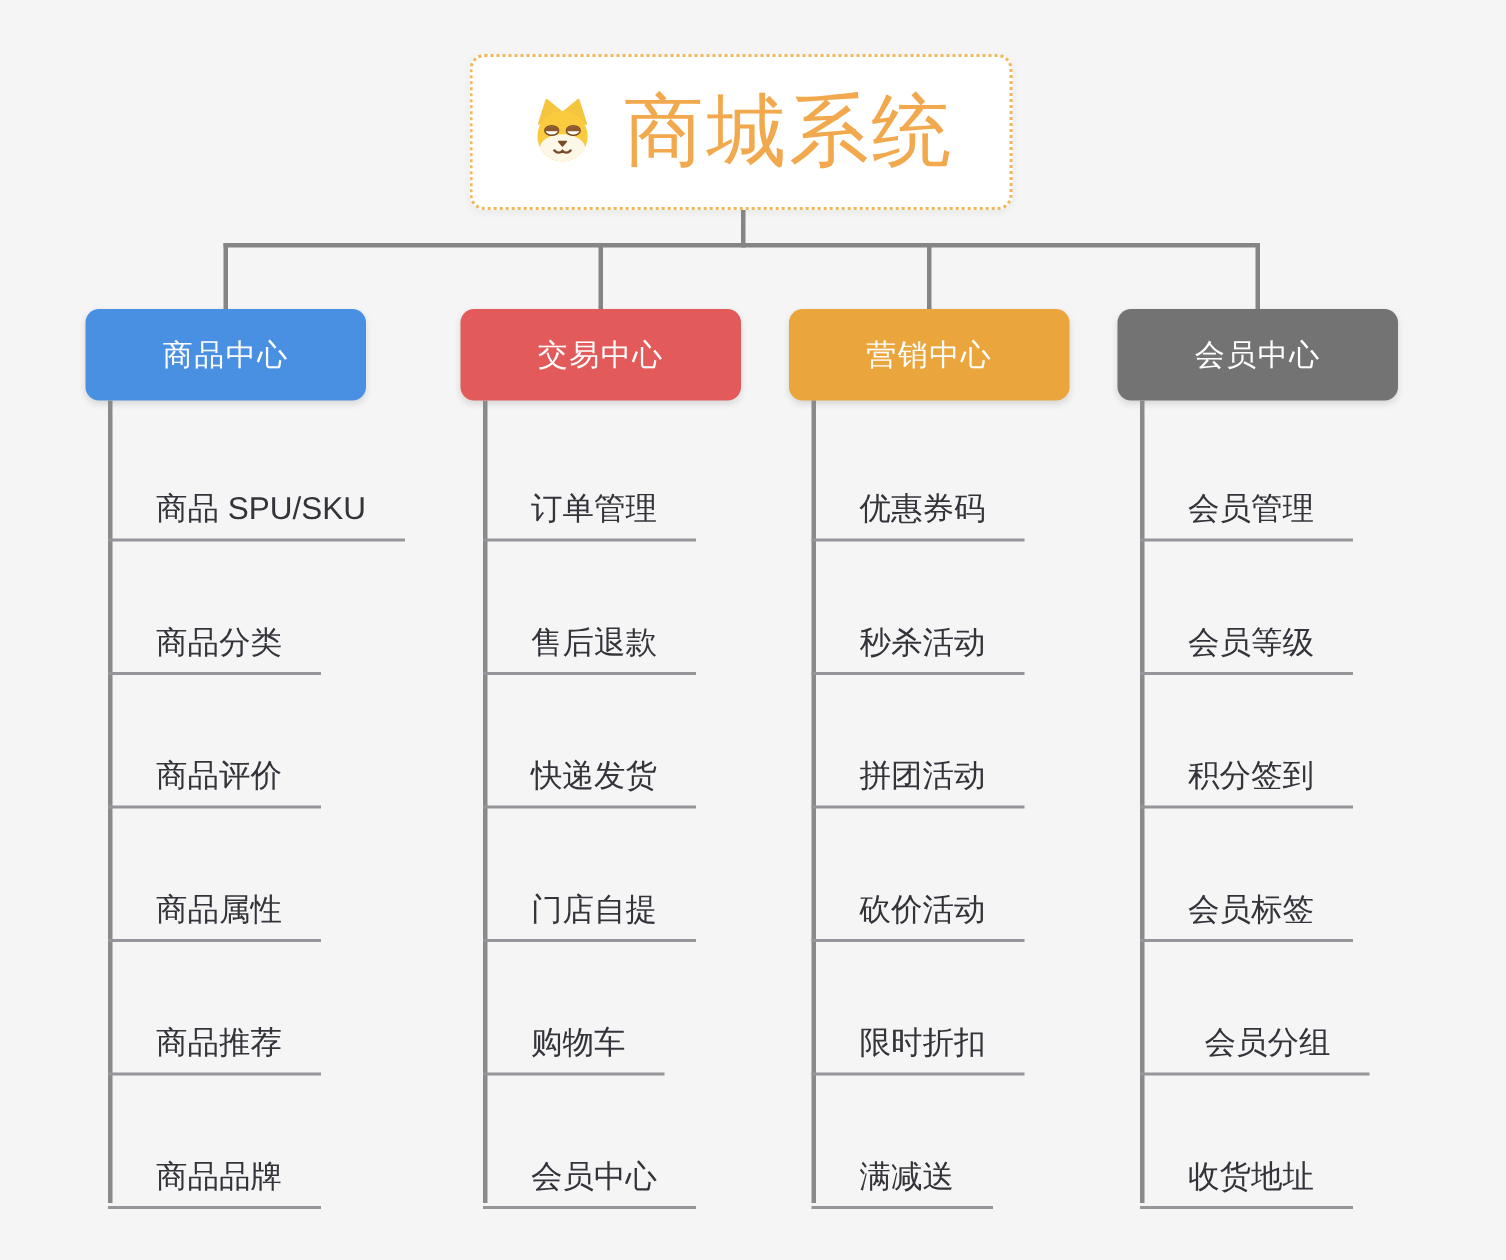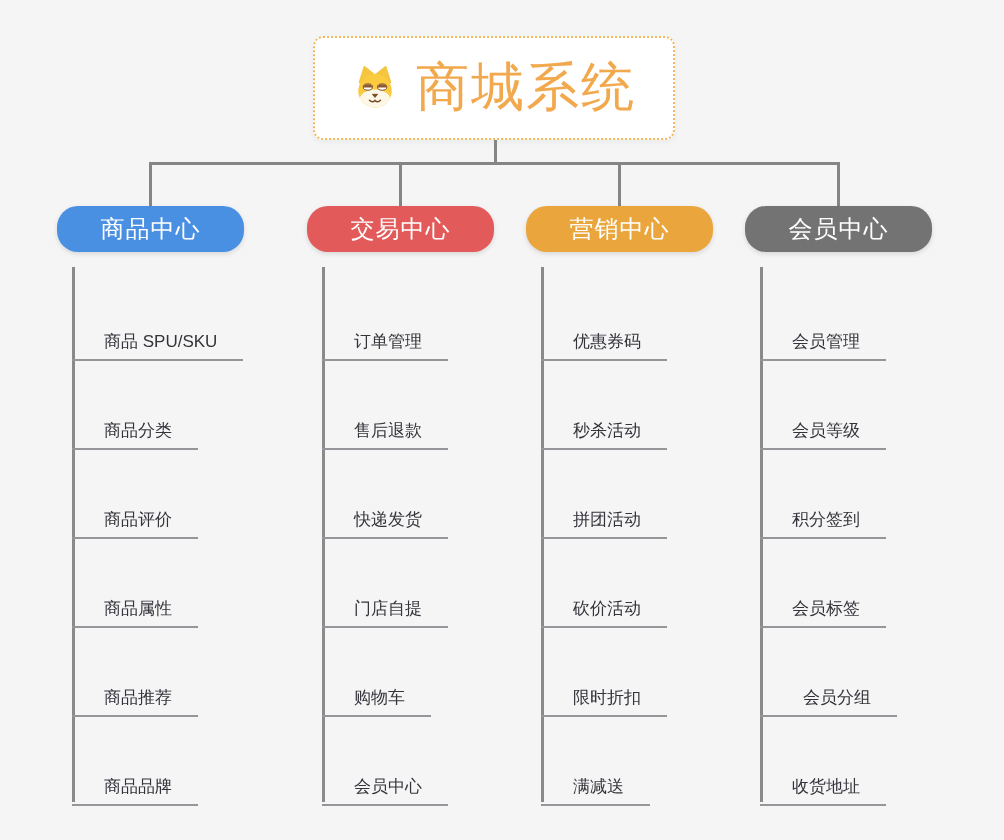--- a/index.html
+++ b/index.html
@@ -24,36 +24,36 @@
     color:#f2a94e;white-space:nowrap;
   }
   .doge{width:46px;height:48px;display:block;}
 
   
   .conn{position:absolute;background:#858585;}
 
   
   .branch{position:absolute;top:206px;width:260px;height:610px;}
   .branch-header{
-    width:187px;height:46px;border-radius:21px;
+    width:187px;height:61px;border-radius:9px;
     display:flex;align-items:center;justify-content:center;
-    color:#ffffff;font-size:24px;letter-spacing:1px;
+    color:#ffffff;font-size:20px;letter-spacing:1px;
     box-shadow:0 2px 5px rgba(0,0,0,0.12);
     cursor:default;
   }
   .branch-line{
     position:absolute;left:15px;top:61px;width:3px;height:535px;
     background:#8a8a8a;
   }
   .leaf{
     position:absolute;left:15px;height:36px;
     padding:0 26px 6px 32px;
     border-bottom:2px solid #96969a;
     display:flex;align-items:flex-end;
-    font-size:17px;color:#33333a;white-space:nowrap;
+    font-size:21px;color:#33333a;white-space:nowrap;
   }
 </style>
 </head>
 <body>
 
 <div id="canvas">
 
   <div class="root-node" style="border-color: rgb(243, 182, 92);">
     <svg class="doge" viewBox="0 0 48 48" xmlns="http://www.w3.org/2000/svg" aria-hidden="true">
       <defs>

